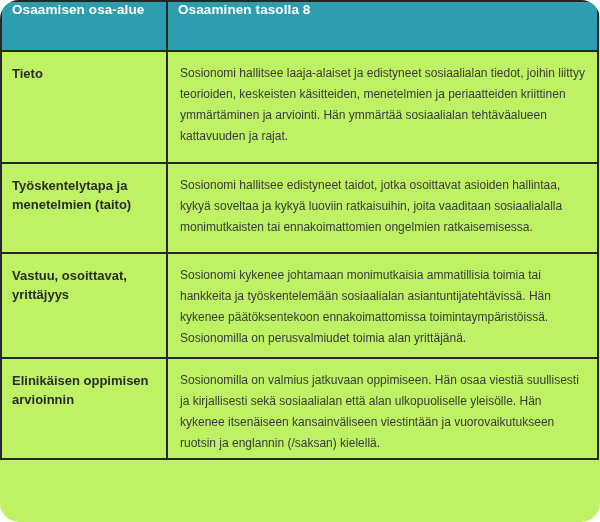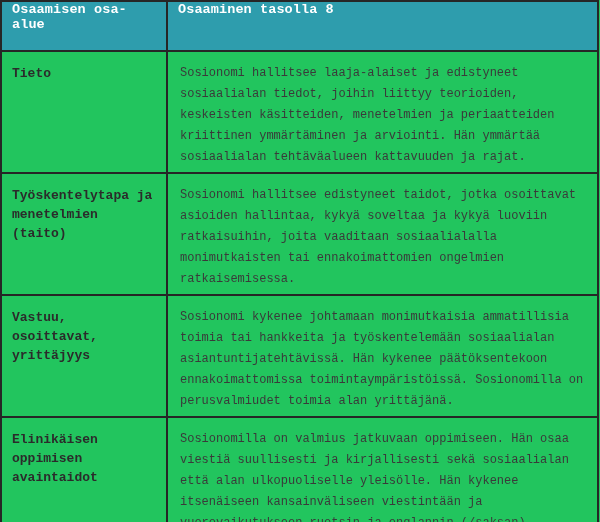--- a/index.html
+++ b/index.html
@@ -3,25 +3,26 @@
 <meta charset="utf-8">
 <style>
   html, body {
     margin: 0;
     padding: 0;
     background: #ffffff;
   }
   .screenshot {
     width: 600px;
     height: 522px;
-    background: #22c55e;
-    font-family: Liberation Mono, monospace;
+    background: #bef264;
+    font-family: Liberation Sans, sans-serif;
     position: relative;
     overflow: hidden;
     box-sizing: border-box;
+    border-radius: 19px;
   }
   table.competence-table {
     border-collapse: collapse;
     table-layout: fixed;
     width: 597px;
     margin: 0;
   }
   table.competence-table td,
   table.competence-table th {
     border: 2px solid #262626;
@@ -84,18 +85,18 @@
       </tr>
       <tr class="r2">
         <td class="area-cell">Työskentelytapa ja menetelmien (taito)</td>
         <td class="desc-cell">Sosionomi hallitsee edistyneet taidot, jotka osoittavat asioiden hallintaa, kykyä soveltaa ja kykyä luoviin ratkaisuihin, joita vaaditaan sosiaalialalla monimutkaisten tai ennakoimattomien ongelmien ratkaisemisessa.</td>
       </tr>
       <tr class="r3">
         <td class="area-cell">Vastuu, osoittavat, yrittäjyys</td>
         <td class="desc-cell">Sosionomi kykenee johtamaan monimutkaisia ammatillisia toimia tai hankkeita ja työskentelemään sosiaalialan asiantuntijatehtävissä. Hän kykenee päätöksentekoon ennakoimattomissa toimintaympäristöissä. Sosionomilla on perusvalmiudet toimia alan yrittäjänä.</td>
       </tr>
       <tr class="r5">
-        <td class="area-cell">Elinikäisen oppimisen avaintaidot</td>
+        <td class="area-cell">Elinikäisen oppimisen arvioinnin</td>
         <td class="desc-cell">Sosionomilla on valmius jatkuvaan oppimiseen. Hän osaa viestiä suullisesti ja kirjallisesti sekä sosiaalialan että alan ulkopuoliselle yleisölle. Hän kykenee itsenäiseen kansainväliseen viestintään ja vuorovaikutukseen ruotsin ja englannin (/saksan) kielellä.</td>
       </tr>
     </tbody>
   </table>
 </div>
 
 </body></html>

